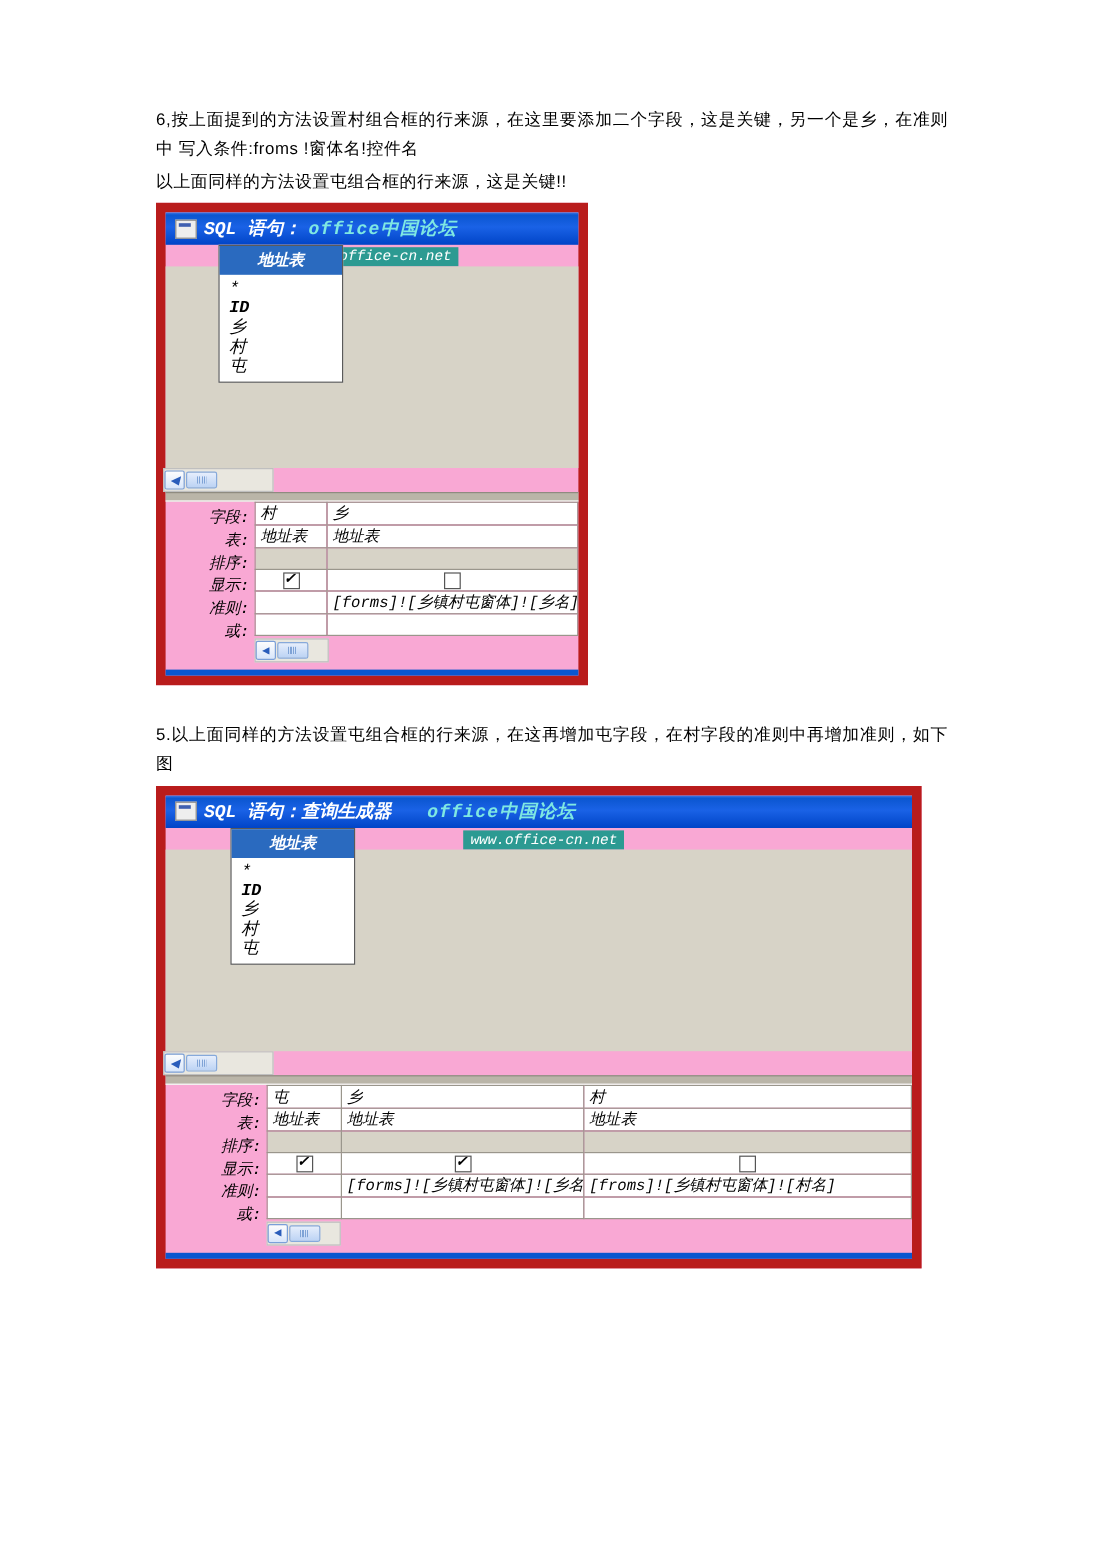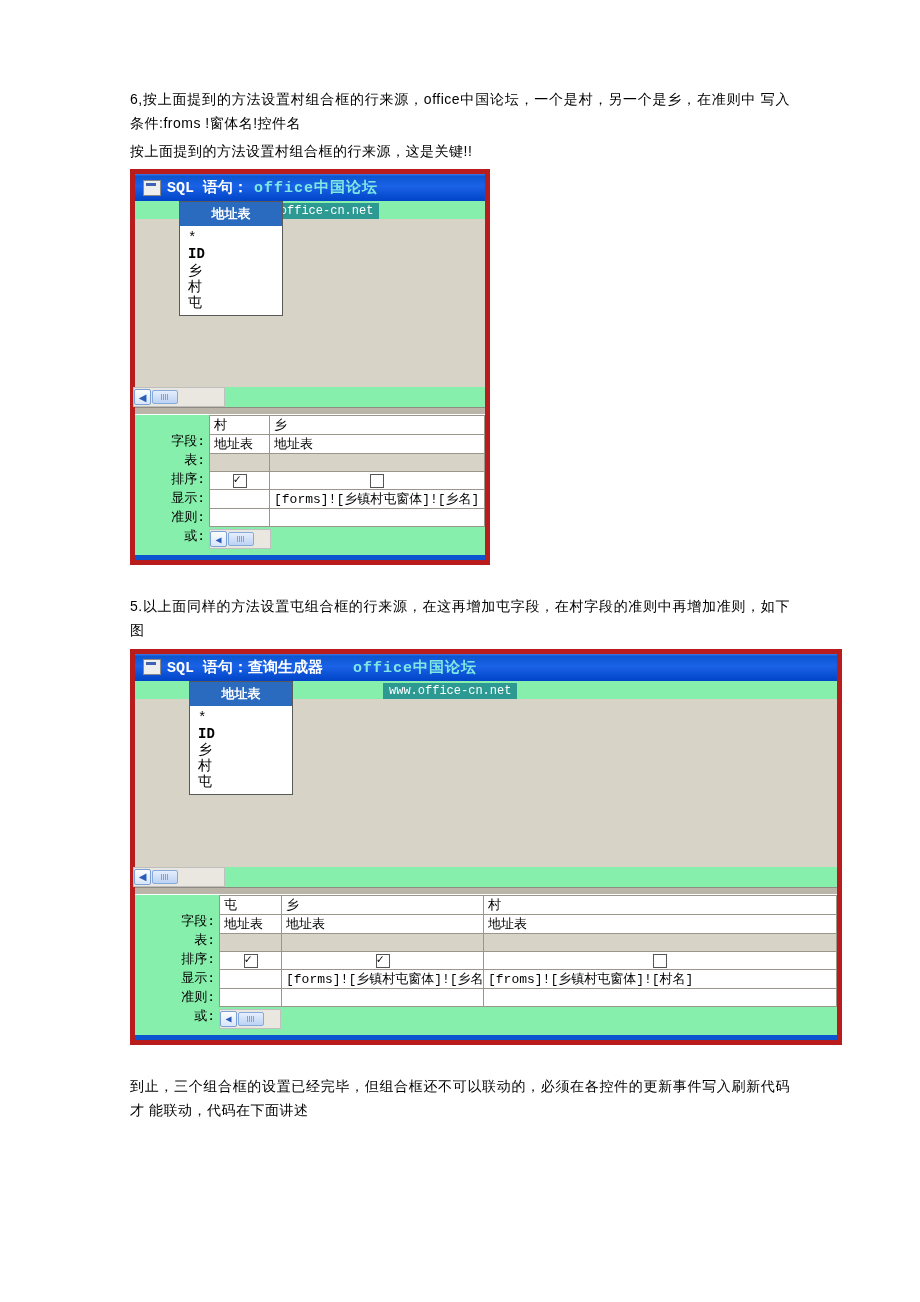--- a/index.html
+++ b/index.html
@@ -8,23 +8,24 @@
     background: #fff;
     font-family: "SimSun", "宋体", Arial, sans-serif;
     font-size: 14px;
     color: #000;
     width: 920px;
   }
   .page { padding: 88px 130px 60px 130px; }
   .para { line-height: 1.7; margin: 0 0 4px 0; letter-spacing: 0.5px; text-align: justify; }
   .figure { margin: 6px 0 20px 0; }
   .window {
-    border: 5px solid #b91c1c;
-    background: #86efac; 
+    border: 8px solid #b91c1c;
+    background: #f9a8d4; 
     box-sizing: border-box;
+    font-style: italic;
   }
   .titlebar {
     background: linear-gradient(to bottom, #3f79e6 0%, #0b56d0 8%, #1a62e6 45%, #0044c7 100%);
     color: #fff;
     display: flex;
     align-items: center;
     gap: 6px;
     padding: 4px 8px;
     font-family: "SimSun", "宋体", "Courier New", monospace;
     font-size: 15px;
@@ -104,21 +105,21 @@
   }
   .thumb .grip { width: 8px; height: 6px; background: repeating-linear-gradient(to right, #7fa3d6 0 1px, transparent 1px 2px); }
   .splitter { height: 6px; background: #bab5a8; border-top: 1px solid #8f8b80; border-bottom: 1px solid #fff; }
   .grid {
     display: flex;
     font-size: 13px;
     font-family: "SimSun", "宋体", monospace;
   }
   .grid .labels {
     text-align: right;
-    padding: 16px 4px 2px 6px;
+    padding: 4px 4px 2px 6px;
     line-height: 19px;
     flex: 0 0 auto;
   }
   .grid .cols {
     flex: 1 1 auto;
     overflow: hidden;
   }
   .grid table {
     border-collapse: collapse;
     width: 100%;
@@ -146,22 +147,22 @@
   }
   .bottom-scroll-wrap { padding: 2px 6px 6px 6px; }
   .bottom-scroll-wrap .hscroll { width: 100%; }
   .blue-bottom { height: 5px; background: #0b56d0; }
 </style>
 </head>
 <body>
 
 <div class="page">
 
-  <p class="para">6,按上面提到的方法设置村组合框的行来源，office中国论坛，一个是村，另一个是乡，在准则中 写入条件:froms !窗体名!控件名</p>
-  <p class="para">按上面提到的方法设置村组合框的行来源，这是关键!!</p>
+  <p class="para">6,按上面提到的方法设置村组合框的行来源，在这里要添加二个字段，这是关键，另一个是乡，在准则中 写入条件:froms !窗体名!控件名</p>
+  <p class="para">以上面同样的方法设置屯组合框的行来源，这是关键!!</p>
 
   <div class="figure">
     <div class="window" style="width:360px;">
       <div class="titlebar">
         <span class="icon"></span>
         <span><span class="tb-white">SQL 语句：</span></span>
         <span class="tb-cyan">office中国论坛</span>
       </div>
       <div class="watermark-row" style="padding-left:110px; text-align:left;">
         <span class="watermark-bar">www.office-cn.net</span>
@@ -240,21 +241,21 @@
           </div>
         </div>
       </div>
       <div class="blue-bottom"></div>
     </div>
   </div>
 
   <p class="para" style="margin-top:30px;">5.以上面同样的方法设置屯组合框的行来源，在这再增加屯字段，在村字段的准则中再增加准则，如下图</p>
 
   <div class="figure">
-    <div class="window" style="width:712px;">
+    <div class="window" style="width:638px;">
       <div class="titlebar">
         <span class="icon"></span>
         <span class="tb-white"><span>SQL 语句：</span><span>查询生成器</span></span>
         <span style="width:18px;"></span>
         <span class="tb-cyan">office中国论坛</span>
       </div>
       <div class="watermark-row" style="padding-left:248px; text-align:left;">
         <span class="watermark-bar">www.office-cn.net</span>
       </div>
 
@@ -335,15 +336,14 @@
                   <span class="grip"></span>
                 </span>
             </div>
           </div>
         </div>
       </div>
       <div class="blue-bottom"></div>
     </div>
   </div>
 
-  <p class="para" style="margin-top:30px;">到止，三个组合框的设置已经完毕，但组合框还不可以联动的，必须在各控件的更新事件写入刷新代码才 能联动，代码在下面讲述</p>
 
 </div>
 
 </body></html>

